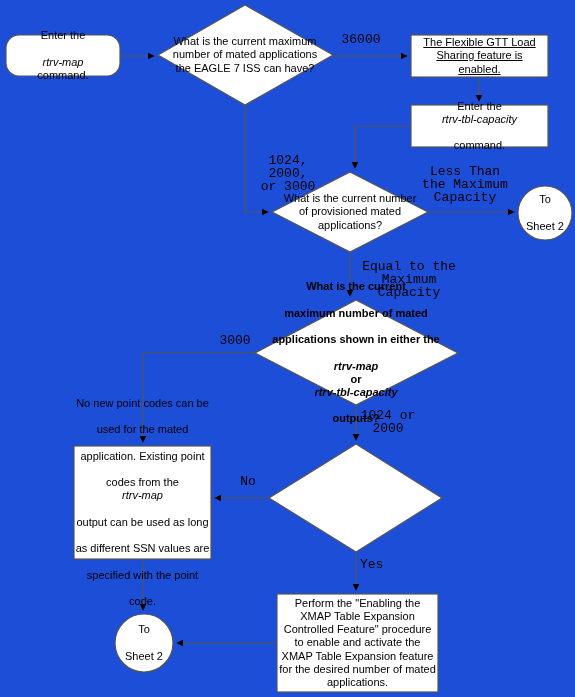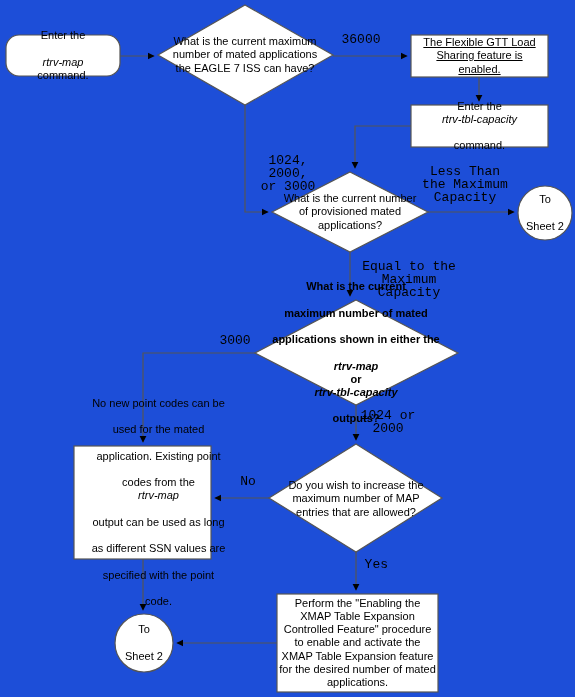--- a/index.html
+++ b/index.html
@@ -147,36 +147,33 @@
   <div class="node-text" style="left:256px; top:318px; width:200px; height:70px;font-weight:bold;">
     <span>
       <span>What is the current</span><br>
       <span>maximum number of mated</span><br>
       <span>applications shown in either the</span><br>
       <span class="ital">rtrv-map</span><span> or </span><span class="ital">rtrv-tbl-capacity</span><br>
       <span>outputs?</span>
     </span>
   </div>
 
-  <div class="node-text" style="left:90px; top:446px; width:137px; height:113px;justify-content:flex-end;">
+  <div class="node-text" style="left:74px; top:446px; width:137px; height:113px;justify-content:flex-end;">
     <span>
       <span>No new point codes can be</span><br>
       <span>used for the mated</span><br>
       <span>application. Existing point</span><br>
       <span>codes from the </span><span class="ital">rtrv-map</span><br>
       <span>output can be used as long</span><br>
       <span>as different SSN values are</span><br>
       <span>specified with the point</span><br>
       <span>code.</span>
     </span>
   </div>
 
-  <div class="node-text" style="left:278px; top:470px; width:156px; height:58px;">
-    <span>Do you wish to increase the maximum number of MAP entries that are allowed?</span>
-  </div>
 
   <div class="node-text" style="left:278px; top:594px; width:159px; height:98px;">
     <span>Perform the "Enabling the XMAP Table Expansion Controlled Feature" procedure to enable and activate the XMAP Table Expansion feature for the desired number of mated applications.</span>
   </div>
 
   <div class="node-text" style="left:115px; top:622px; width:58px; height:42px;">
     <span>
       <span>To</span><br>
       <span>Sheet 2</span>
     </span>
@@ -194,15 +191,15 @@
 the Maximum
 Capacity</div>
 
   <div class="edge-label" style="left:215px; top:334px; width:40px; text-align:center;">3000</div>
 
   <div class="edge-label" style="left:360px; top:409px; width:56px; text-align:center;">1024 or
 2000</div>
 
   <div class="edge-label" style="left:235px; top:475px; width:26px; text-align:center;">No</div>
 
-  <div class="edge-label" style="left:360px; top:558px; width:28px; text-align:right;">Yes</div>
+  <div class="edge-label" style="left:360px; top:558px; width:28px; text-align:left;">Yes</div>
 
 </div>
 
 </body></html>

